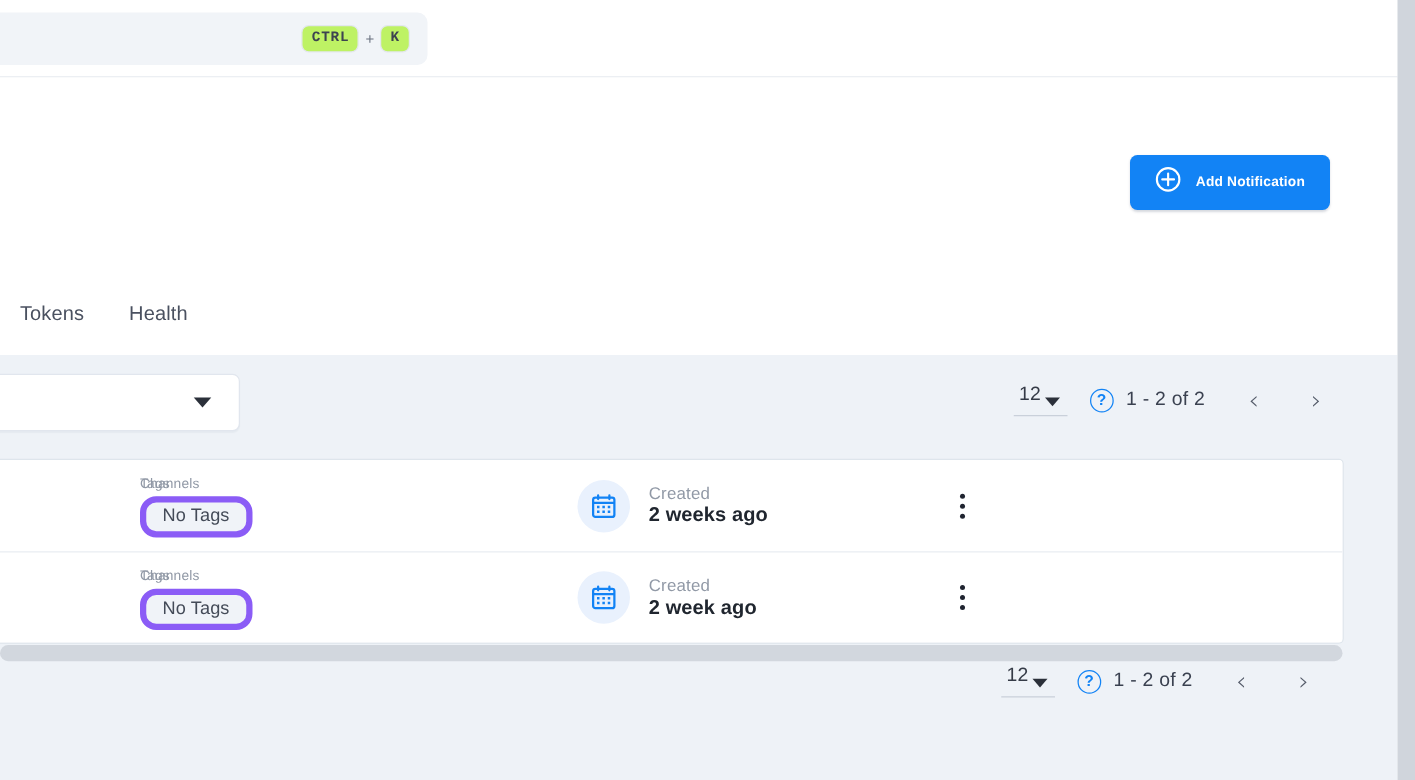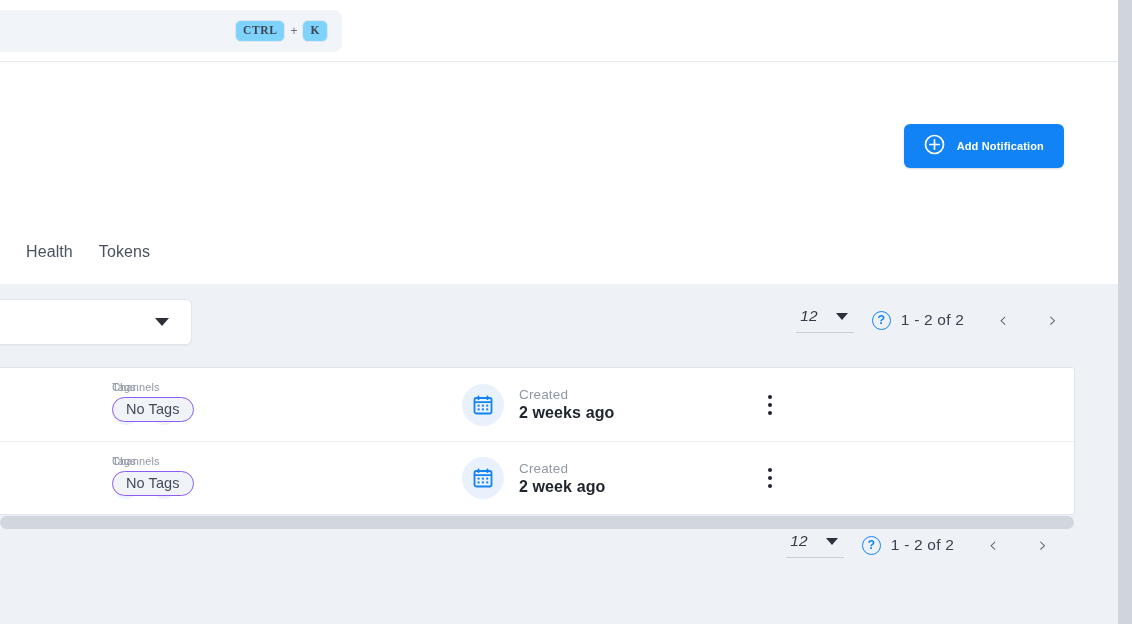--- a/index.html
+++ b/index.html
@@ -42,24 +42,24 @@
   }
   .search-placeholder {
     flex: 1;
     font-size: 15px;
     color: #8b93a1;
     white-space: nowrap;
     letter-spacing: .1px;
   }
   .kbd-group { display: flex; align-items: center; gap: 5px; }
   .kbd {
-    background: #7dd3fc;
+    background: #bef264;
     border: 1px solid #e3e7ed;
     border-radius: 6px;
-    font-family: Liberation Serif, serif;
+    font-family: Liberation Mono, monospace;
     font-size: 11.5px;
     font-weight: bold;
     color: #3d4450;
     padding: 4px 7px;
     line-height: 1;
     letter-spacing: .6px;
   }
   .kbd-plus { font-size: 12px; color: #6b7280; }
 
   
@@ -193,27 +193,26 @@
   .pager {
     display: flex;
     align-items: center;
     gap: 0;
   }
   .pager-top { position: absolute; right: 50px; top: 8px; }
   .pager-bottom { position: absolute; right: 60px; top: 248px; }
 
   .pg-size {
     display: flex;
-    align-items: center;
-    gap: 18px;
+    align-items: flex-end;
+    gap: 3px;
     border-bottom: 1px solid #c9d0da;
     padding: 0 6px 7px 4px;
     cursor: pointer;
     margin-right: 18px;
-    font-style: italic;
   }
   .pg-size .num { font-size: 15.5px; color: #353b47; letter-spacing: .2px; }
   .caret-sm {
     width: 0; height: 0;
     border-left: 6px solid transparent;
     border-right: 6px solid transparent;
     border-top: 7px solid #2b303a;
   }
   .help-icon {
     width: 19px; height: 19px;
@@ -287,21 +286,21 @@
     justify-content: center;
     flex: none;
   }
   .chan-ico.mail { background: #f4f3ec; }
   .chan-ico.hook { background: #f2f0fb; }
 
   .c-tags { width: 350px; padding-top: 13px; }
   .tag-pill {
     display: inline-block;
     background: #f0f3f8;
-    border: 1px solid #8b5cf6;
+    border: 5px solid #8b5cf6;
     border-radius: 13px;
     padding: 3px 13px 4px 13px;
     font-size: 14.5px;
     color: #444b58;
     letter-spacing: .1px;
   }
 
   .c-created { width: 280px; display: flex; align-items: center; gap: 15px; }
   .cal-ico {
     width: 42px; height: 42px;
@@ -368,25 +367,25 @@
         <svg width="21" height="21" viewBox="0 0 21 21">
           <circle cx="10.5" cy="10.5" r="9" fill="none" stroke="#ffffff" stroke-width="1.7"></circle>
           <path d="M10.5 5.8 V15.2 M5.8 10.5 H15.2" stroke="#ffffff" stroke-width="1.7" stroke-linecap="round"></path>
         </svg>
       </span>
       <span class="lbl">Add Notification</span>
     </div>
   </div>
 
   <div class="tabs">
+    <div class="tab first">
+      <span>Tokens</span>
+    </div>
     <div class="tab">
       <span>Health</span>
-    </div>
-    <div class="tab first">
-      <span>Tokens</span>
     </div>
   </div>
 
   <div class="panel">
 
     <div class="toolbar">
       <div class="filter-select">
         <span class="caret-dark"></span>
       </div>
 

